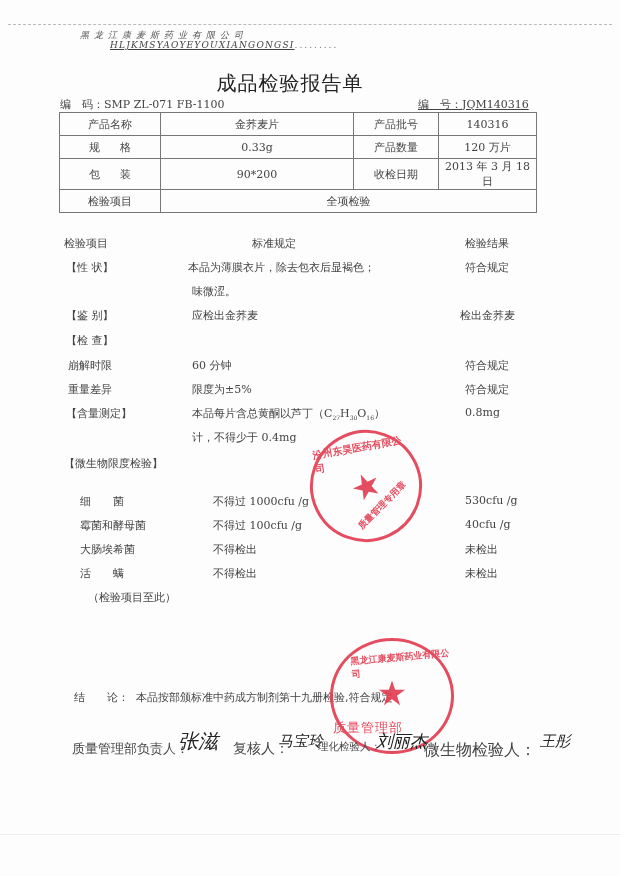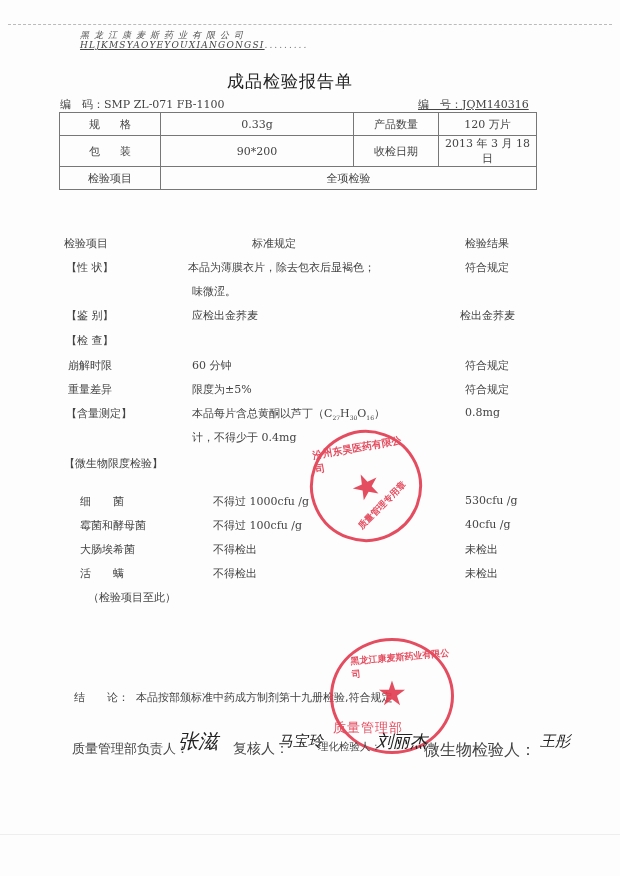--- a/index.html
+++ b/index.html
@@ -5,23 +5,23 @@
     html, body { margin: 0; padding: 0; }
     body {
       width: 620px; height: 876px; background: #fdfdfd; position: relative; overflow: hidden;
       font-family: "DejaVu Sans", "Liberation Sans", sans-serif; color: #3a3a3a;
     }
     .abs { position: absolute; white-space: nowrap; }
     .top-rule { position: absolute; left: 8px; right: 8px; top: 24px; border-top: 1px dashed #bbb; }
     .bottom-rule { position: absolute; left: 0; right: 0; top: 834px; border-top: 1px solid #eee; }
     .company-cn { left: 80px; top: 29px; font-size: 9px; letter-spacing: 5px; font-style: italic; color: #555; }
     .company-py { left: 80px; top: 40px; font-size: 9px; letter-spacing: 1.2px; font-style: italic; color: #444; font-family: "DejaVu Serif", serif; }
-    .company-py .u { text-decoration: underline; }
+    .company-py .u { text-decoration: underline; margin-left: 30px; }
     .dots { color: #777; letter-spacing: 2px; }
-    .title { left: 0; width: 580px; text-align: center; top: 70px; font-size: 17px; color: #222; letter-spacing: 1px; }
+    .title { left: 0; width: 580px; text-align: center; top: 70px; font-size: 20px; color: #222; letter-spacing: 1px; }
     .code { left: 60px; top: 97px; font-size: 11px; color: #444; }
     .code .v, .number .v { font-family: "DejaVu Serif", serif; }
     .number { left: 418px; top: 97px; font-size: 11px; color: #444; text-decoration: underline; }
 
     table.info {
       position: absolute; left: 59px; top: 112px; width: 478px; border-collapse: collapse;
       font-size: 11px; color: #444;
     }
     table.info td { border: 1px solid #777; height: 22px; padding: 0; text-align: center; }
     table.info td.c1 { width: 80px; }
@@ -64,20 +64,26 @@
 
 <div class="abs code">
   <span>编　码：</span><span class="v">SMP ZL-071 FB-1100</span>
 </div>
 <div class="abs number">
   <span>编　号：</span><span class="v">JQM140316</span>
 </div>
 
 <table class="info">
   <tbody>
+      <tr>
+    <td class="c1">产品名称</td>
+    <td class="c2">金荞麦片</td>
+    <td class="c3">产品批号</td>
+    <td class="val">140316</td>
+  </tr>
   <tr>
     <td class="c1 spaced">规格</td>
     <td class="c2 val">0.33g</td>
     <td class="c3">产品数量</td>
     <td class="val">120 万片</td>
   </tr>
   <tr>
     <td class="c1 spaced">包装</td>
     <td class="c2 val">90*200</td>
     <td class="c3">收检日期</td>

